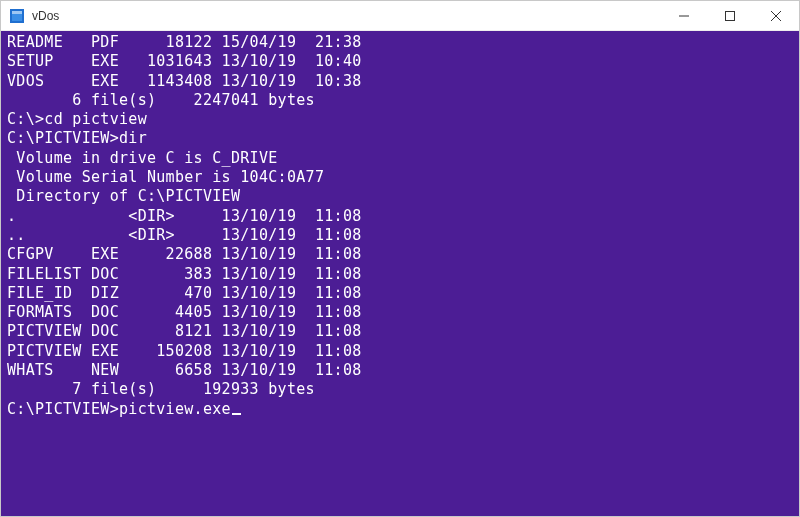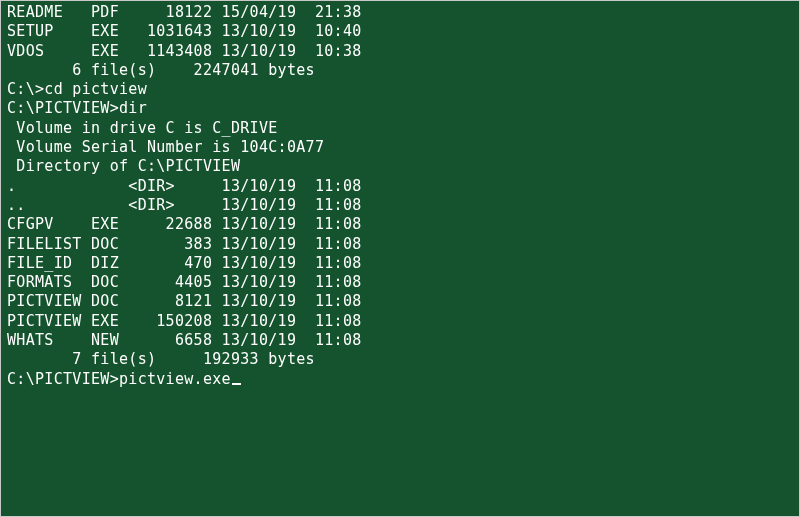--- a/index.html
+++ b/index.html
@@ -5,31 +5,57 @@
     * { margin: 0; padding: 0; box-sizing: border-box; }
     html, body { width: 800px; height: 517px; overflow: hidden; font-family: "Segoe UI", Tahoma, sans-serif; background: #fff; }
     .window { width: 800px; height: 517px; border: 1px solid #c8c8c8; background: #fff; display: flex; flex-direction: column; }
     .titlebar { height: 30px; background: #fff; display: flex; align-items: center; border-bottom: 1px solid #eee; user-select: none; }
     .titlebar .app-icon { width: 16px; height: 16px; margin: 0 7px 0 8px; display: flex; align-items: center; justify-content: center; }
     .titlebar .title { font-size: 12px; color: #333; flex: 0 0 auto; }
     .titlebar .spacer { flex: 1; }
     .win-btn { width: 46px; height: 30px; display: flex; align-items: center; justify-content: center; color: #333; }
     .win-btn svg { width: 10px; height: 10px; stroke: currentColor; stroke-width: 1; fill: none; }
     .terminal {
-      flex: 1; background: #14532d; color: #fff;
+      flex: 1; background: #4c1d95; color: #fff;
       font-family: Consolas, "Lucida Console", monospace;
       font-size: 15px; line-height: 19.3px; letter-spacing: 0.3px;
       padding: 2px 6px 4px 6px; white-space: pre; overflow: hidden;
     }
     .row { display: block; white-space: pre; }
     .line { display: inline; }
     .cursor { display: inline-block; width: 9px; height: 2px; background: #fff; vertical-align: -1px; margin-left: 1px; animation: blink 1s step-end infinite; }
     @keyframes blink { 50% { opacity: 0; } }
   </style>
 </head>
 <body>
 
 <div class="window">
 
+  <div class="titlebar">
+    <span class="app-icon">
+      <svg viewBox="0 0 16 16">
+          <rect x="1" y="1" width="14" height="14" fill="#1f6fd0"></rect>
+          <rect x="3" y="3" width="10" height="10" fill="#3a8ee6"></rect>
+          <rect x="3" y="3" width="10" height="3" fill="#fff" opacity="0.5"></rect>
+        </svg>
+    </span>
+    <span class="title">vDos</span>
+    <span class="spacer"></span>
+    <div class="win-btn">
+      <svg viewBox="0 0 10 10">
+          <path d="M0 5 H10"></path>
+        </svg>
+    </div>
+    <div class="win-btn">
+      <svg viewBox="0 0 10 10">
+          <rect x="0.5" y="0.5" width="9" height="9"></rect>
+        </svg>
+    </div>
+    <div class="win-btn close">
+      <svg viewBox="0 0 10 10">
+          <path d="M0 0 L10 10 M10 0 L0 10"></path>
+        </svg>
+    </div>
+  </div>
 
   <div class="terminal" id="term"><div class="row"><span class="line">README   PDF     18122 15/04/19  21:38</span></div><div class="row"><span class="line">SETUP    EXE   1031643 13/10/19  10:40</span></div><div class="row"><span class="line">VDOS     EXE   1143408 13/10/19  10:38</span></div><div class="row"><span class="line">       6 file(s)    2247041 bytes</span></div><div class="row"><span class="line"></span></div><div class="row"><span class="line">C:\&gt;cd pictview</span></div><div class="row"><span class="line"></span></div><div class="row"><span class="line">C:\PICTVIEW&gt;dir</span></div><div class="row"><span class="line"> Volume in drive C is C_DRIVE</span></div><div class="row"><span class="line"> Volume Serial Number is 104C:0A77</span></div><div class="row"><span class="line"></span></div><div class="row"><span class="line"> Directory of C:\PICTVIEW</span></div><div class="row"><span class="line"></span></div><div class="row"><span class="line">.            &lt;DIR&gt;     13/10/19  11:08</span></div><div class="row"><span class="line">..           &lt;DIR&gt;     13/10/19  11:08</span></div><div class="row"><span class="line">CFGPV    EXE     22688 13/10/19  11:08</span></div><div class="row"><span class="line">FILELIST DOC       383 13/10/19  11:08</span></div><div class="row"><span class="line">FILE_ID  DIZ       470 13/10/19  11:08</span></div><div class="row"><span class="line">FORMATS  DOC      4405 13/10/19  11:08</span></div><div class="row"><span class="line">PICTVIEW DOC      8121 13/10/19  11:08</span></div><div class="row"><span class="line">PICTVIEW EXE    150208 13/10/19  11:08</span></div><div class="row"><span class="line">WHATS    NEW      6658 13/10/19  11:08</span></div><div class="row"><span class="line">       7 file(s)     192933 bytes</span></div><div class="row"><span class="line"></span></div><div class="row"><span class="line">C:\PICTVIEW&gt;pictview.exe</span><span class="cursor"></span></div></div>
 
 </div>
 
 </body></html>

